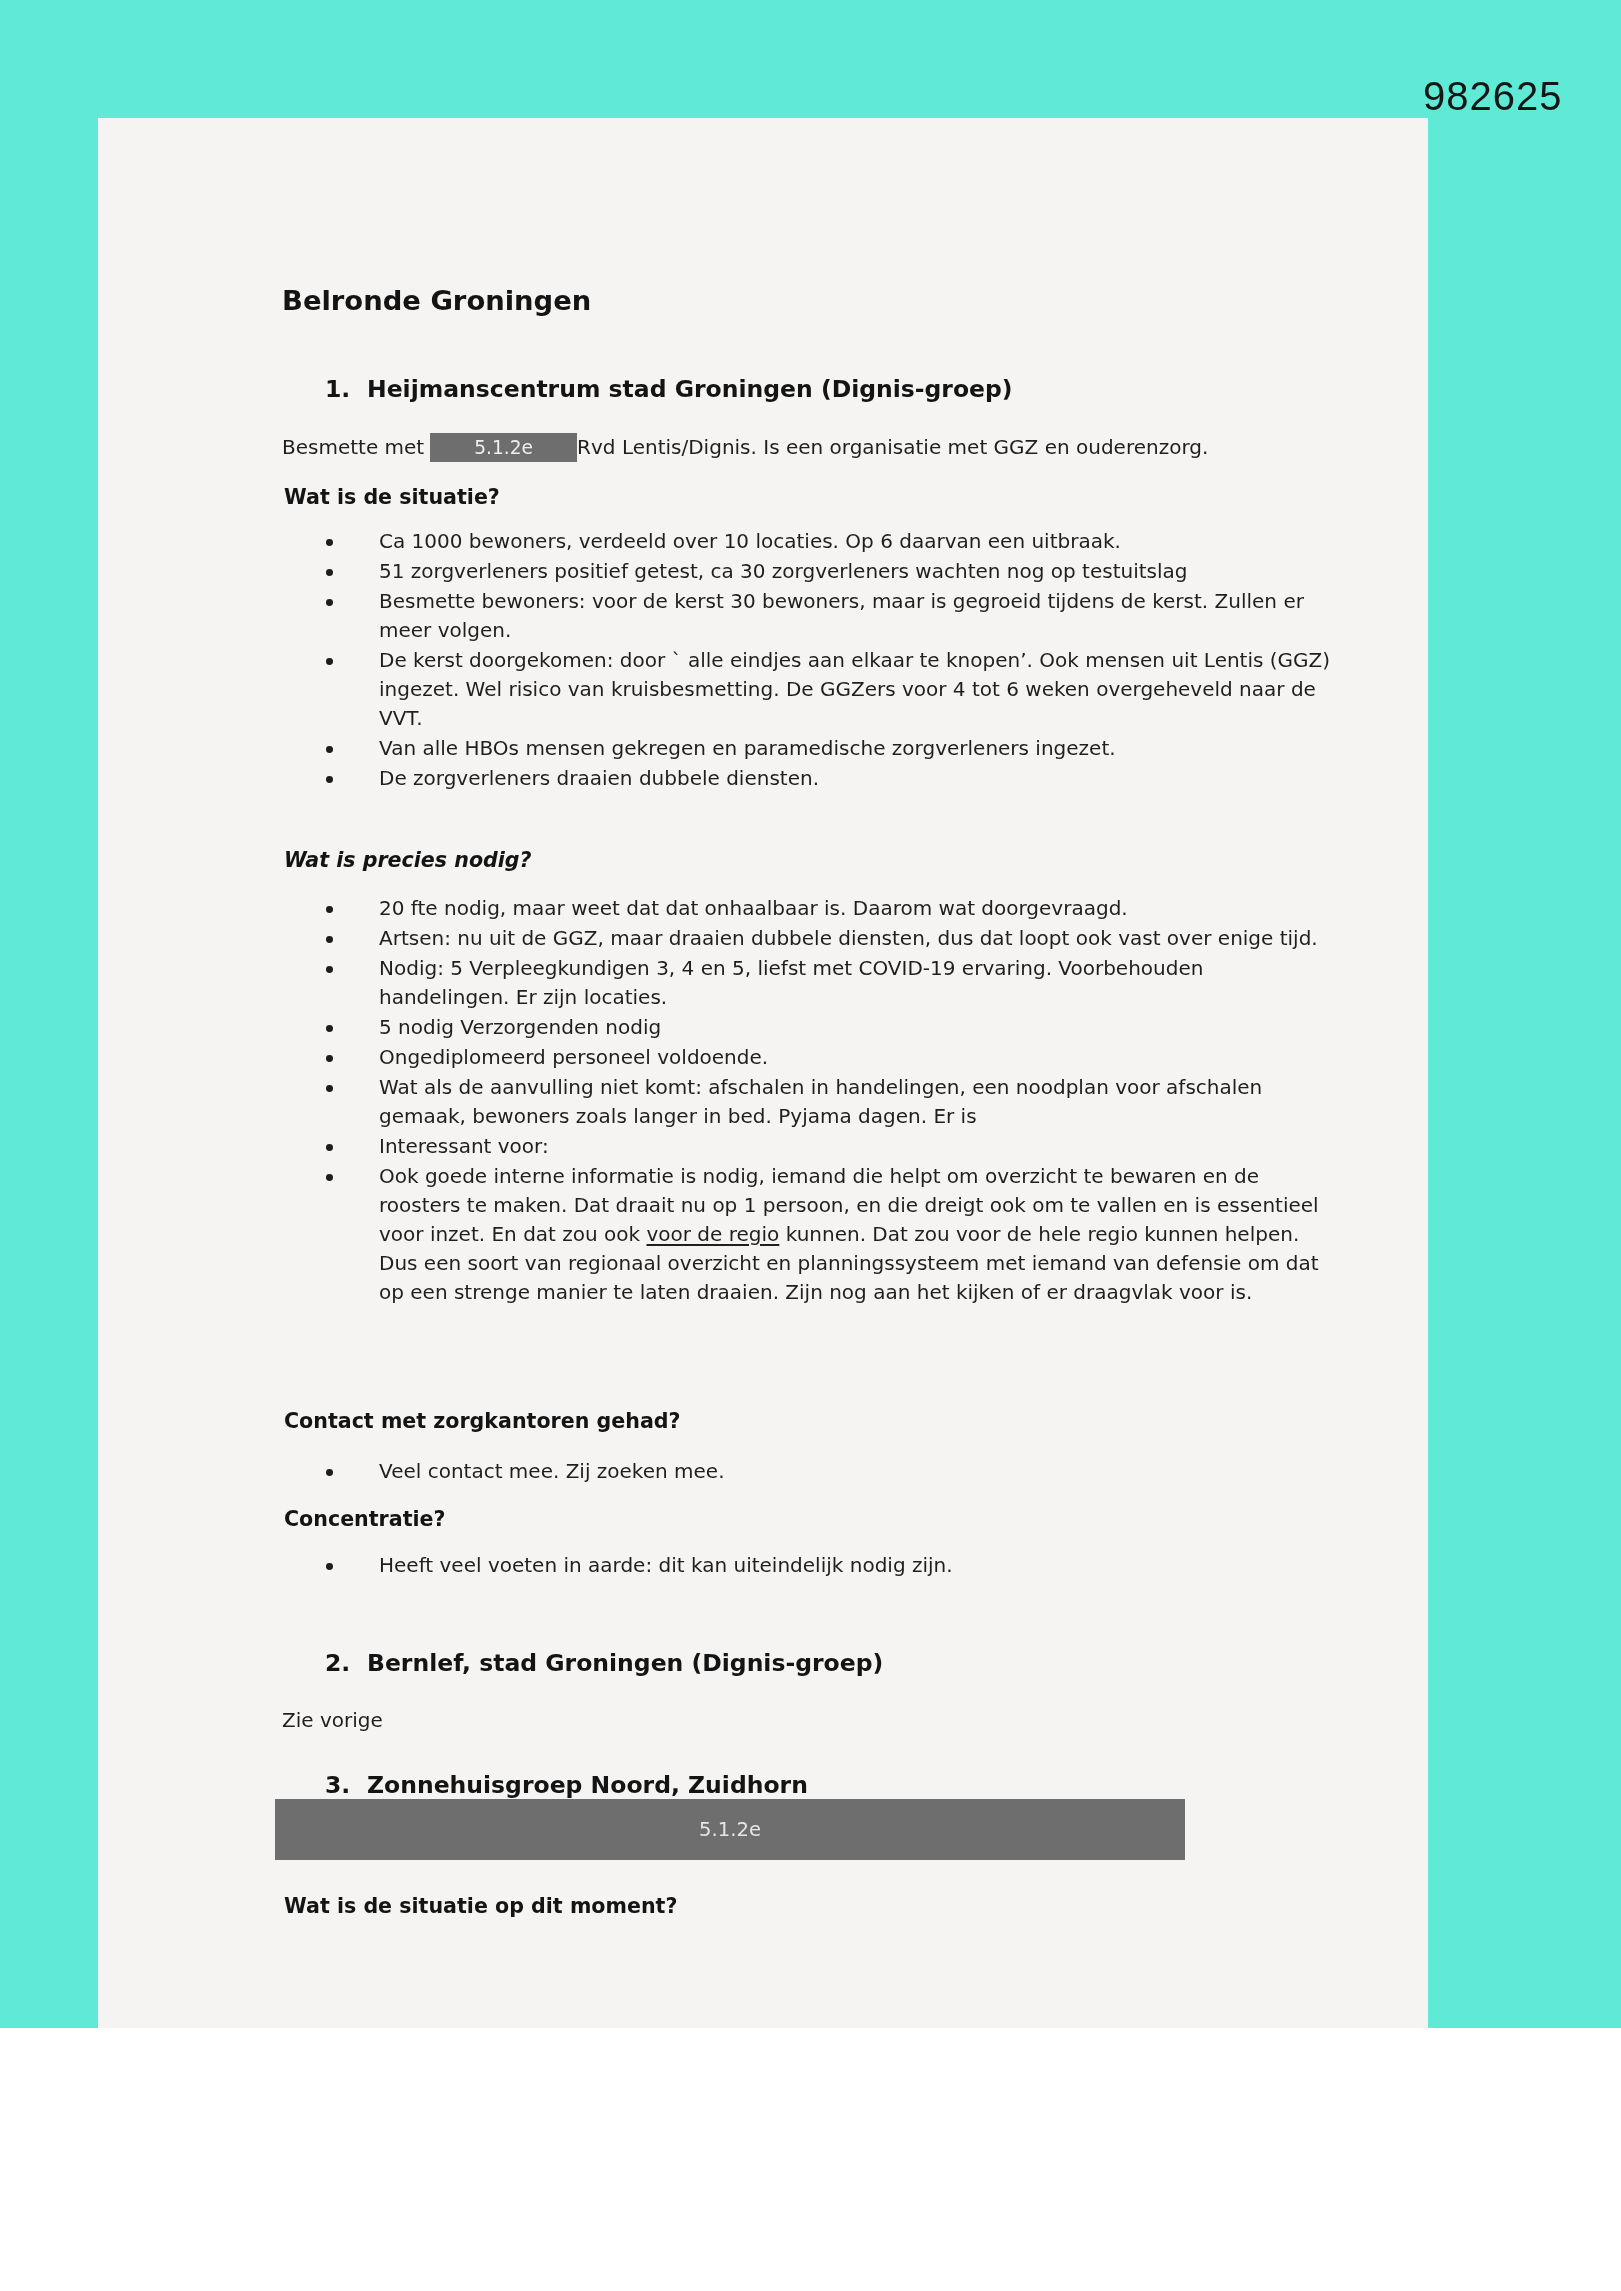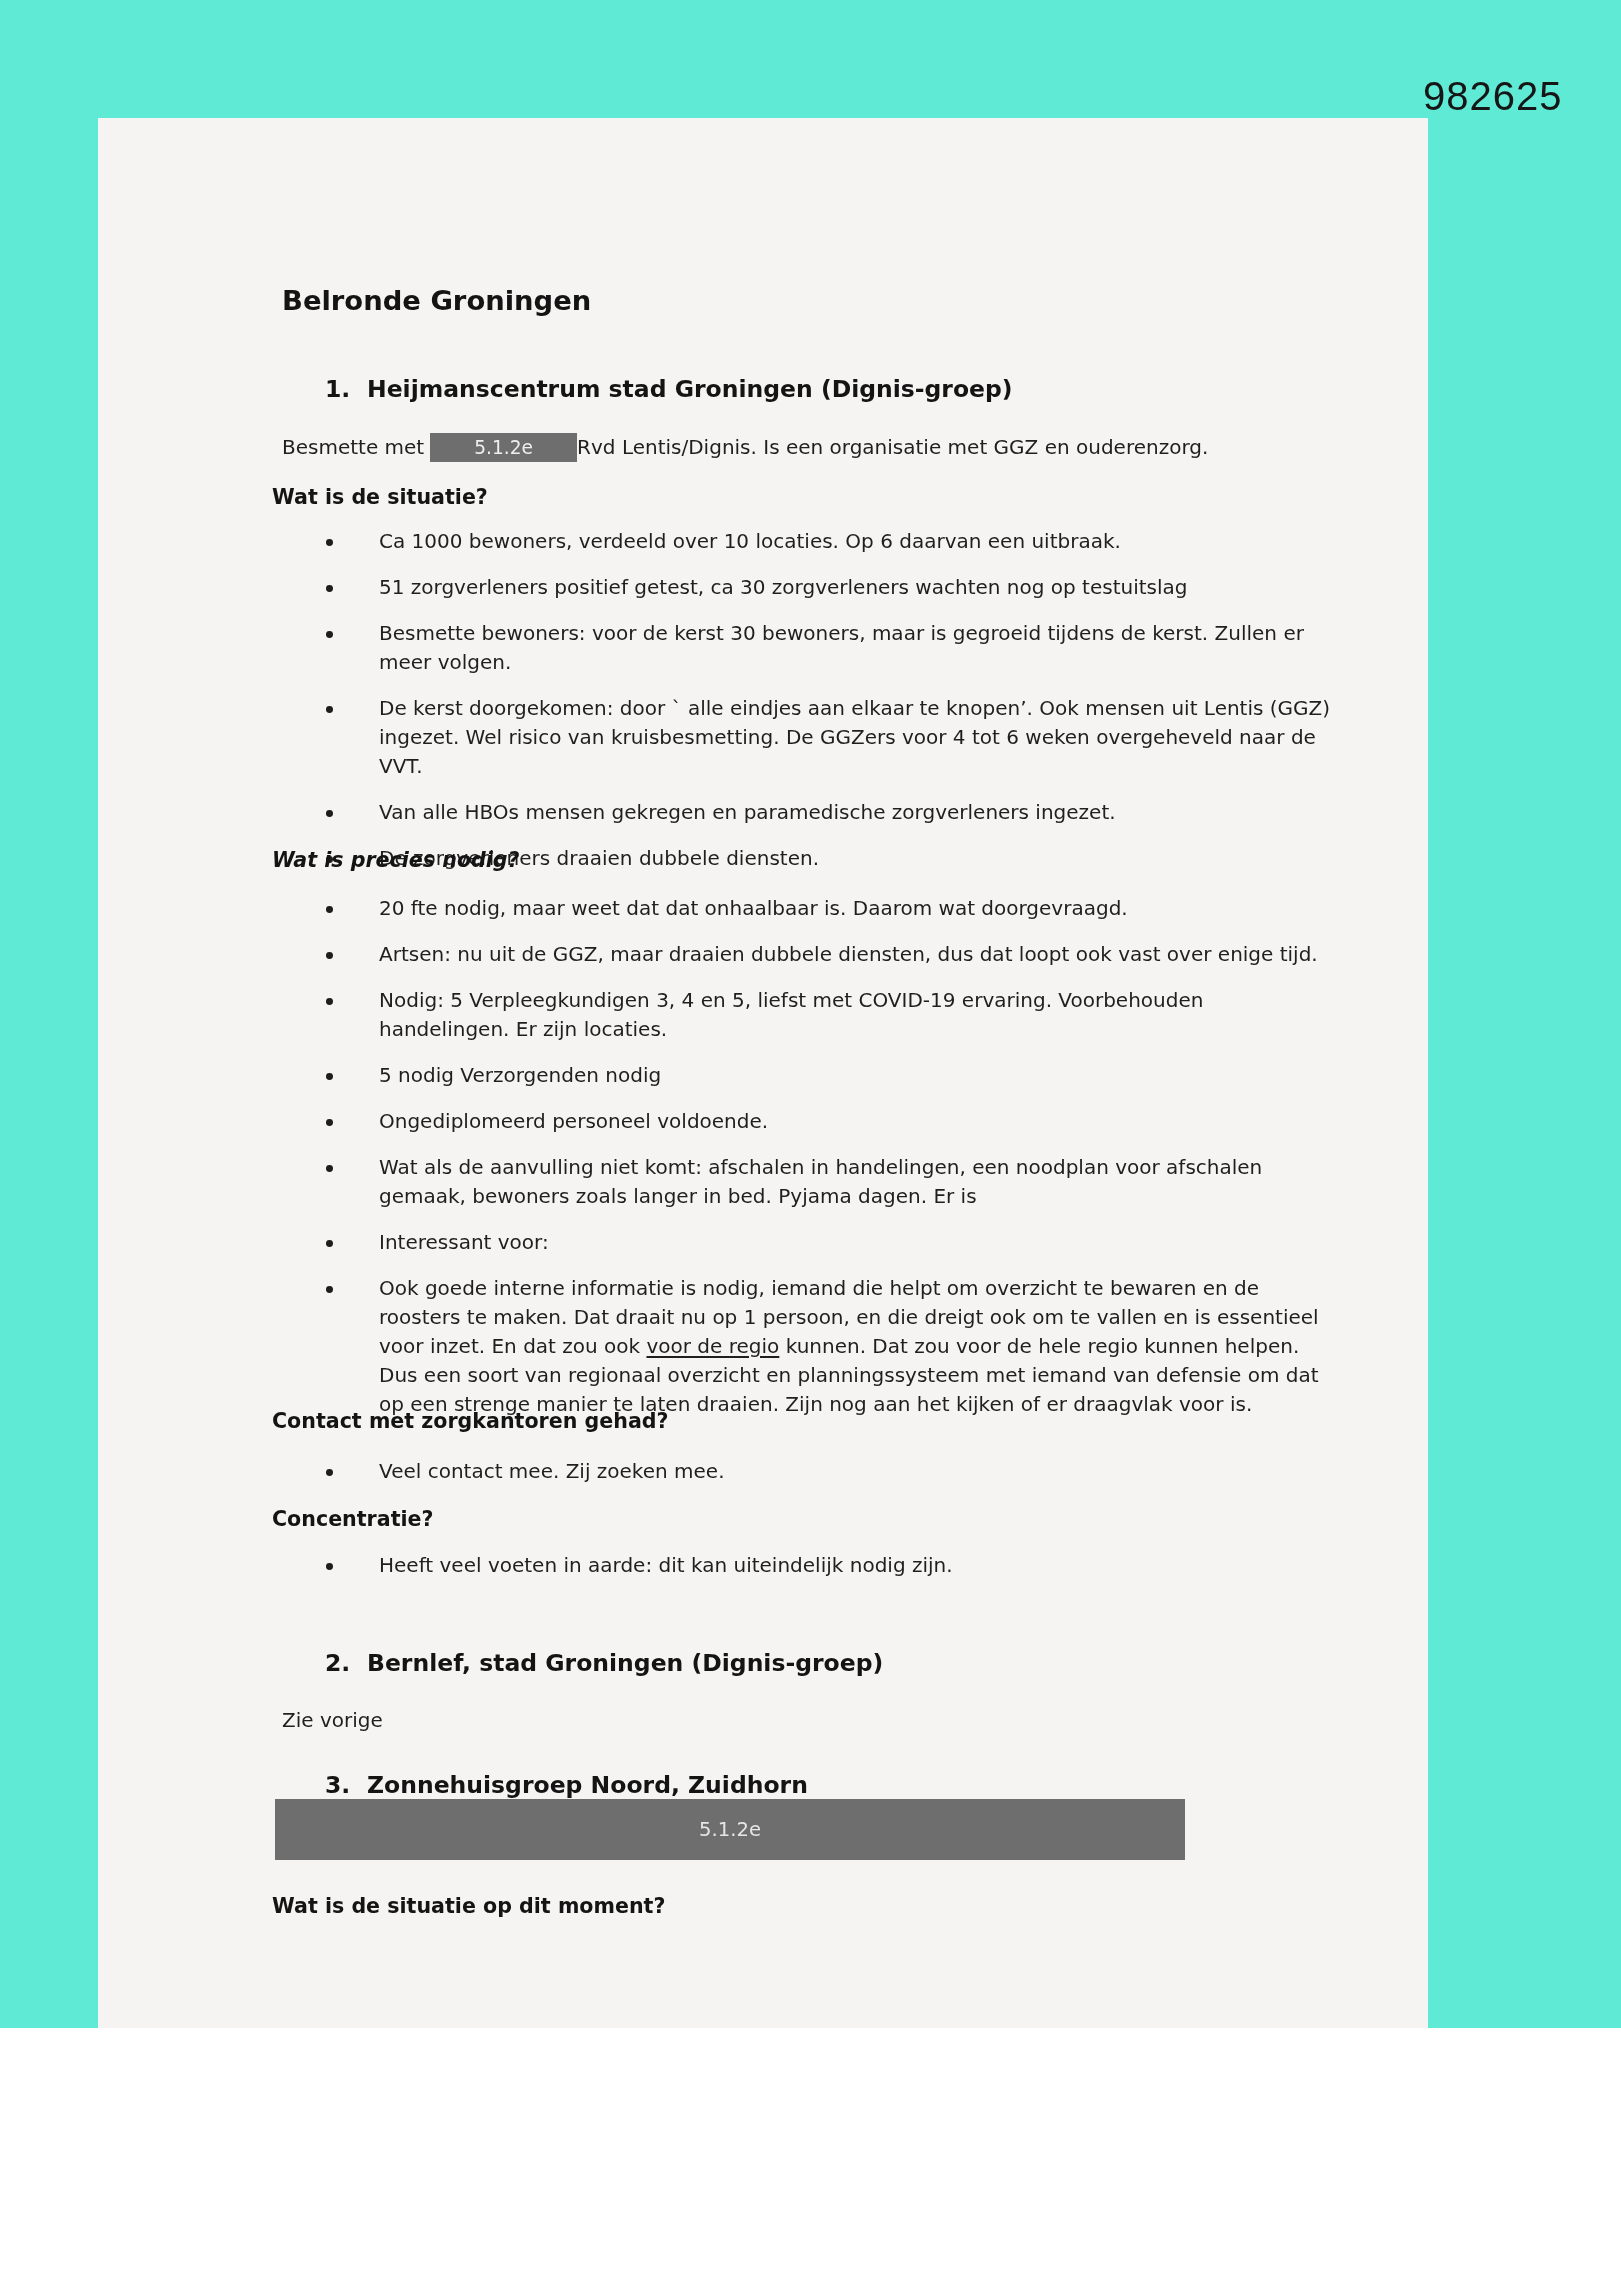--- a/index.html
+++ b/index.html
@@ -32,27 +32,27 @@
     display:flex;align-items:baseline;
     font-size:23.5px;font-weight:bold;color:#141414;
     line-height:27.4px;white-space:nowrap;
   }
   .h-num{flex:0 0 42px;}
   .para{
     position:absolute;left:282px;
     font-size:20px;line-height:29px;color:#1f1f1f;
   }
   .q{
-    position:absolute;left:272px;
+    position:absolute;left:284px;
     font-size:20.6px;font-weight:bold;color:#141414;
     line-height:27.4px;white-space:nowrap;
   }
   .list{position:absolute;left:326px;width:1010px;}
   .li{display:flex;align-items:flex-start;gap:12px;}
-  .li + .li{margin-top:17px;}
+  .li + .li{margin-top:1px;}
   .dot{flex:0 0 41px;position:relative;height:29px;}
   .dot::before{
     content:"";position:absolute;left:0;top:11.8px;
     width:6.9px;height:6.9px;border-radius:50%;background:#1d1d1d;
   }
   .li-text{
     flex:1 1 auto;max-width:965px;
     font-size:20px;line-height:29px;color:#1f1f1f;
   }
   .u-phrase{text-decoration:underline;text-underline-offset:2.9px;}

